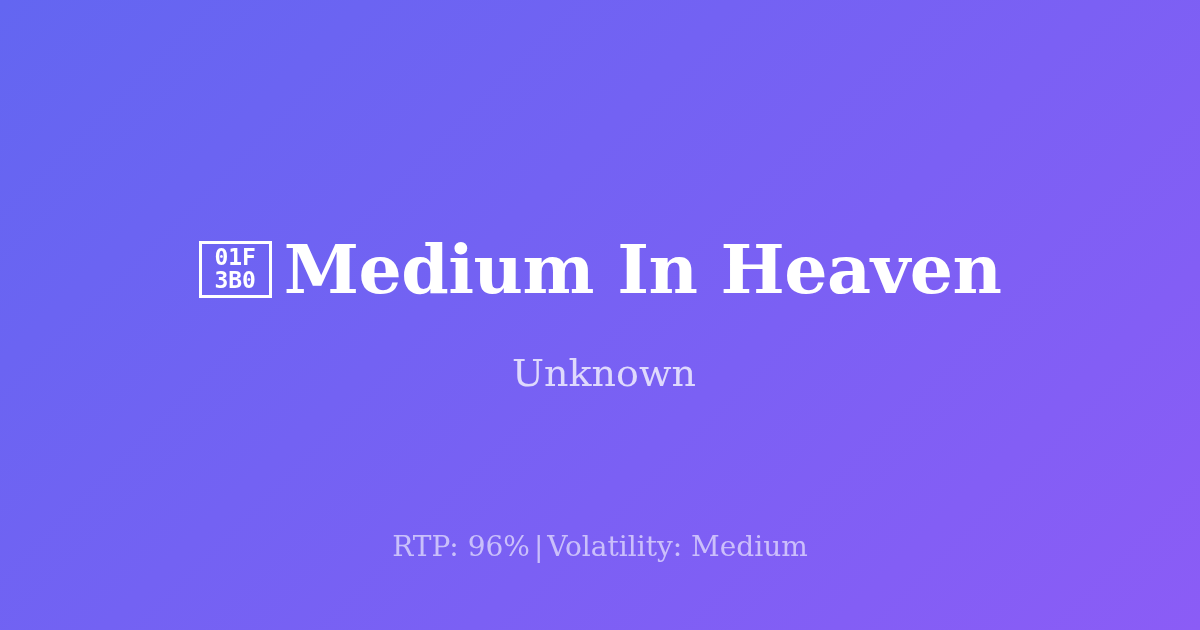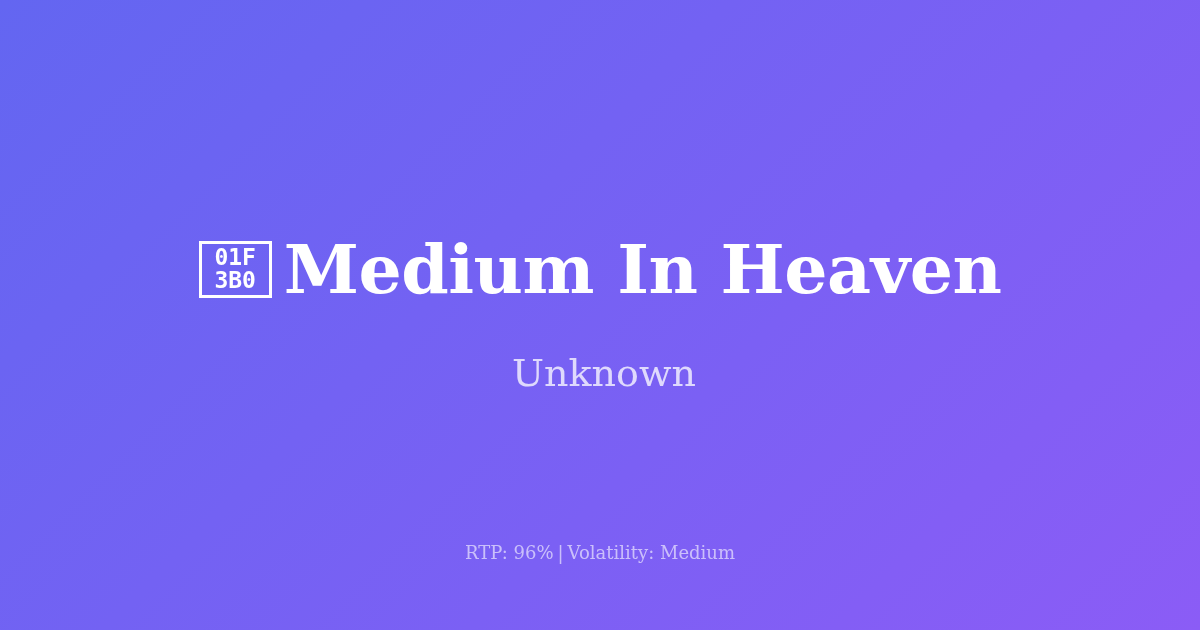--- a/index.html
+++ b/index.html
@@ -84,21 +84,21 @@
   }
 
   .footer {
     position: absolute;
     left: 0;
     right: 0;
     bottom: 66px;
     text-align: center;
     font-family: "DejaVu Serif", "Liberation Serif", serif;
     font-weight: 400;
-    font-size: 18px;
+    font-size: 28px;
     line-height: 1.2;
     color: rgba(255, 255, 255, 0.60);
   }
 
   .footer-sep {
     padding: 0 4px;
   }
 </style>
 </head>
 <body>

